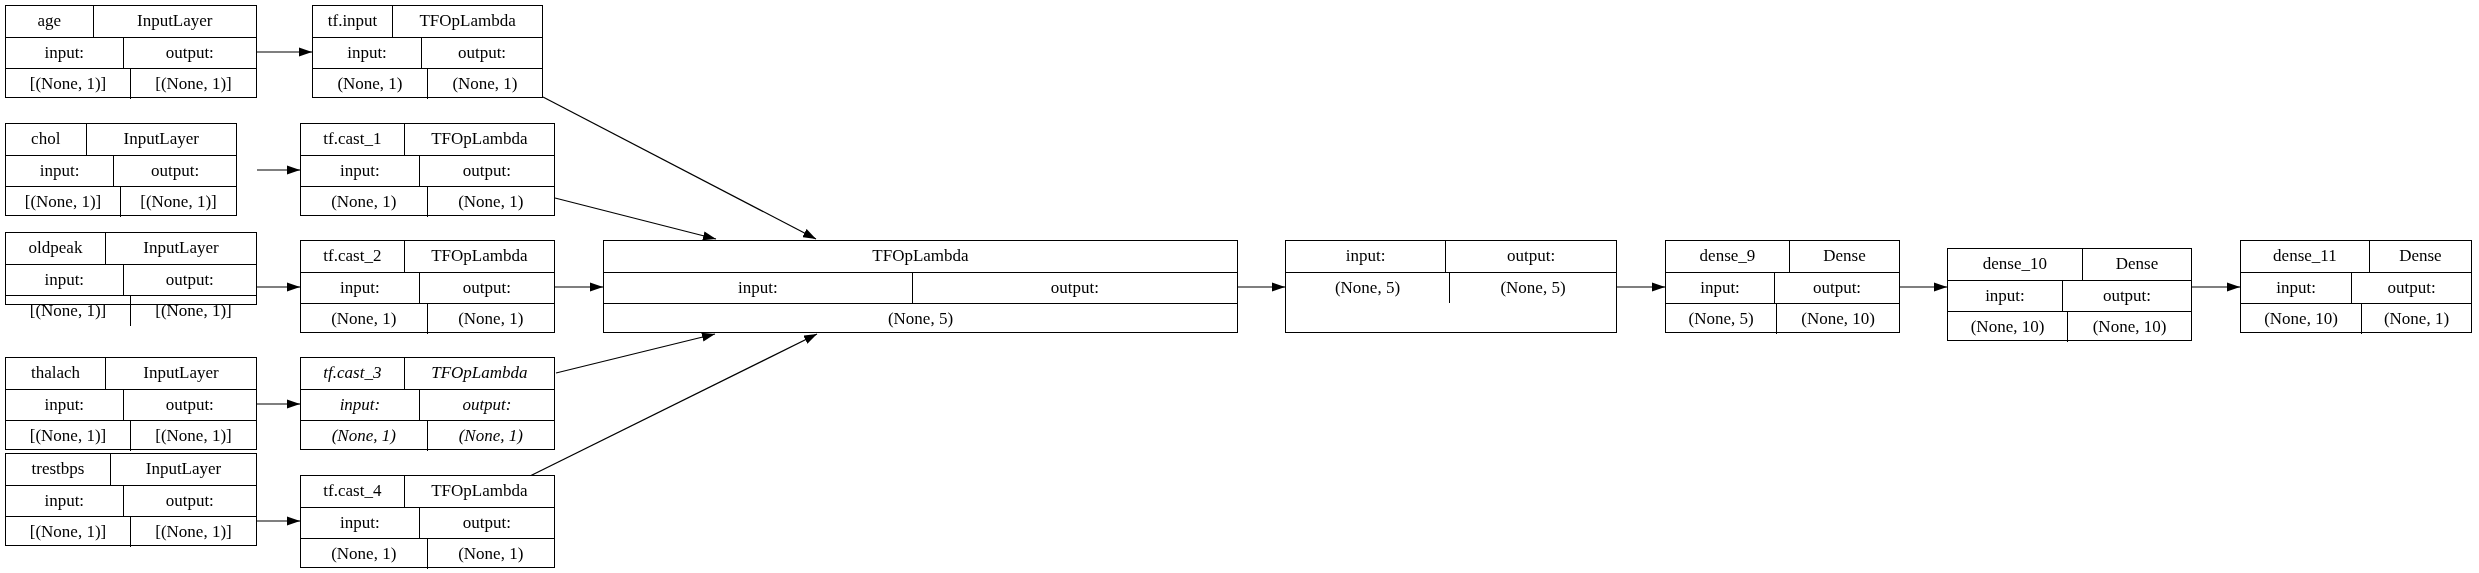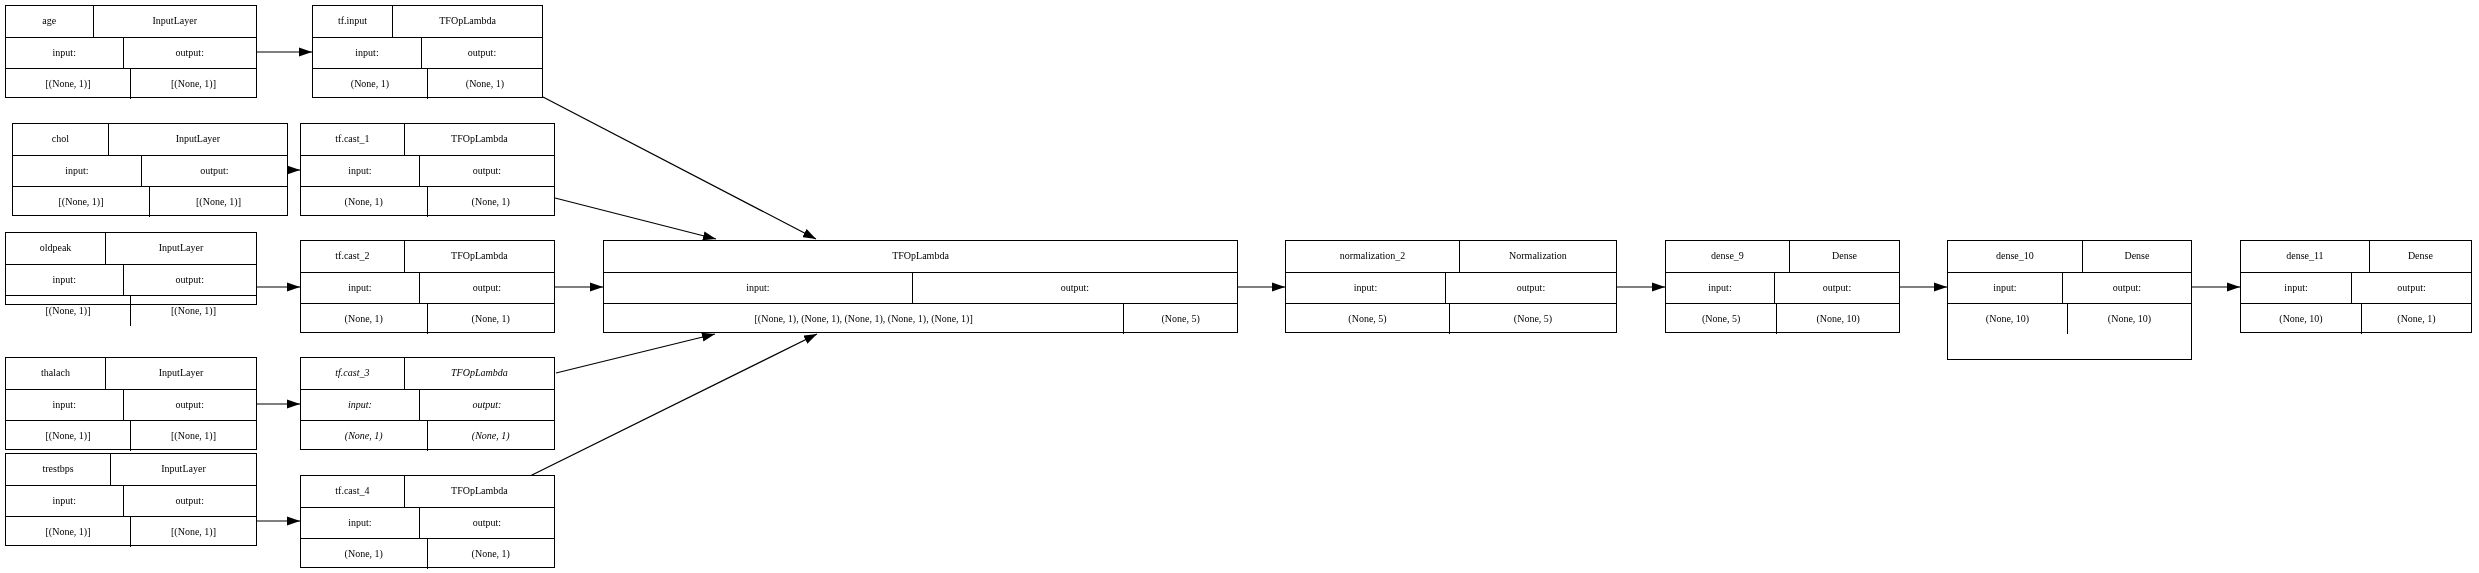--- a/index.html
+++ b/index.html
@@ -26,21 +26,21 @@
   #edges line {
     stroke: var(--edge-color, #000000);
     stroke-width: 1.2;
   }
   .node {
     position: absolute;
     box-sizing: border-box;
     border: 1.4px solid var(--node-border-color, #000000);
     background: #ffffff;
     color: var(--text-color, #000000);
-    font-size: 10px;
+    font-size: 17px;
   }
   .node .row {
     display: flex;
     height: 31px;
     line-height: 30px;
     box-sizing: border-box;
   }
   .node .row + .row {
     border-top: 1px solid var(--node-border-color, #000000);
   }
@@ -104,21 +104,21 @@
     </div>
     <div class="row">
       <div class="cell left" style="width: 47.6%;">input:</div>
       <div class="cell right">output:</div>
     </div>
     <div class="row">
       <div class="cell left" style="width: 50.2%;">(None, 1)</div>
       <div class="cell right">(None, 1)</div>
     </div>
   </div>
-    <div class="node" style="left: 12px; top: 123px; width: 276px; height: 93px;">
+    <div class="node" style="left: 5px; top: 123px; width: 232px; height: 93px;">
     <div class="row">
       <div class="cell left" style="width: 35%;">chol</div>
       <div class="cell right">InputLayer</div>
     </div>
     <div class="row">
       <div class="cell left" style="width: 47%;">input:</div>
       <div class="cell right">output:</div>
     </div>
     <div class="row">
       <div class="cell left" style="width: 50%;">[(None, 1)]</div>
@@ -225,29 +225,24 @@
   </div>
     <div class="node" style="left: 603px; top: 240px; width: 635px; height: 93px;">
     <div class="row">
       <div class="cell right">TFOpLambda</div>
     </div>
     <div class="row">
       <div class="cell left" style="width: 48.8%;">input:</div>
       <div class="cell right">output:</div>
     </div>
     <div class="row">
-      <div class="cell left" style="width: 82.2%;">[(None, 1), (None, 1), (None, 1), (None, 1), (None, 1)]</div>
       <div class="cell right">(None, 5)</div>
     </div>
   </div>
     <div class="node" style="left: 1285px; top: 240px; width: 332px; height: 93px;">
-    <div class="row">
-      <div class="cell left" style="width: 52.7%;">normalization_2</div>
-      <div class="cell right">Normalization</div>
-    </div>
     <div class="row">
       <div class="cell left" style="width: 48.5%;">input:</div>
       <div class="cell right">output:</div>
     </div>
     <div class="row">
       <div class="cell left" style="width: 49.7%;">(None, 5)</div>
       <div class="cell right">(None, 5)</div>
     </div>
   </div>
     <div class="node" style="left: 1665px; top: 240px; width: 235px; height: 93px;">
@@ -257,21 +252,21 @@
     </div>
     <div class="row">
       <div class="cell left" style="width: 46.8%;">input:</div>
       <div class="cell right">output:</div>
     </div>
     <div class="row">
       <div class="cell left" style="width: 47.7%;">(None, 5)</div>
       <div class="cell right">(None, 10)</div>
     </div>
   </div>
-    <div class="node" style="left: 1947px; top: 240px; width: 245px; height: 120px;">
+    <div class="node" style="left: 1947px; top: 248px; width: 245px; height: 93px;">
     <div class="row">
       <div class="cell left" style="width: 55.5%;">dense_10</div>
       <div class="cell right">Dense</div>
     </div>
     <div class="row">
       <div class="cell left" style="width: 47.3%;">input:</div>
       <div class="cell right">output:</div>
     </div>
     <div class="row">
       <div class="cell left" style="width: 49.4%;">(None, 10)</div>

